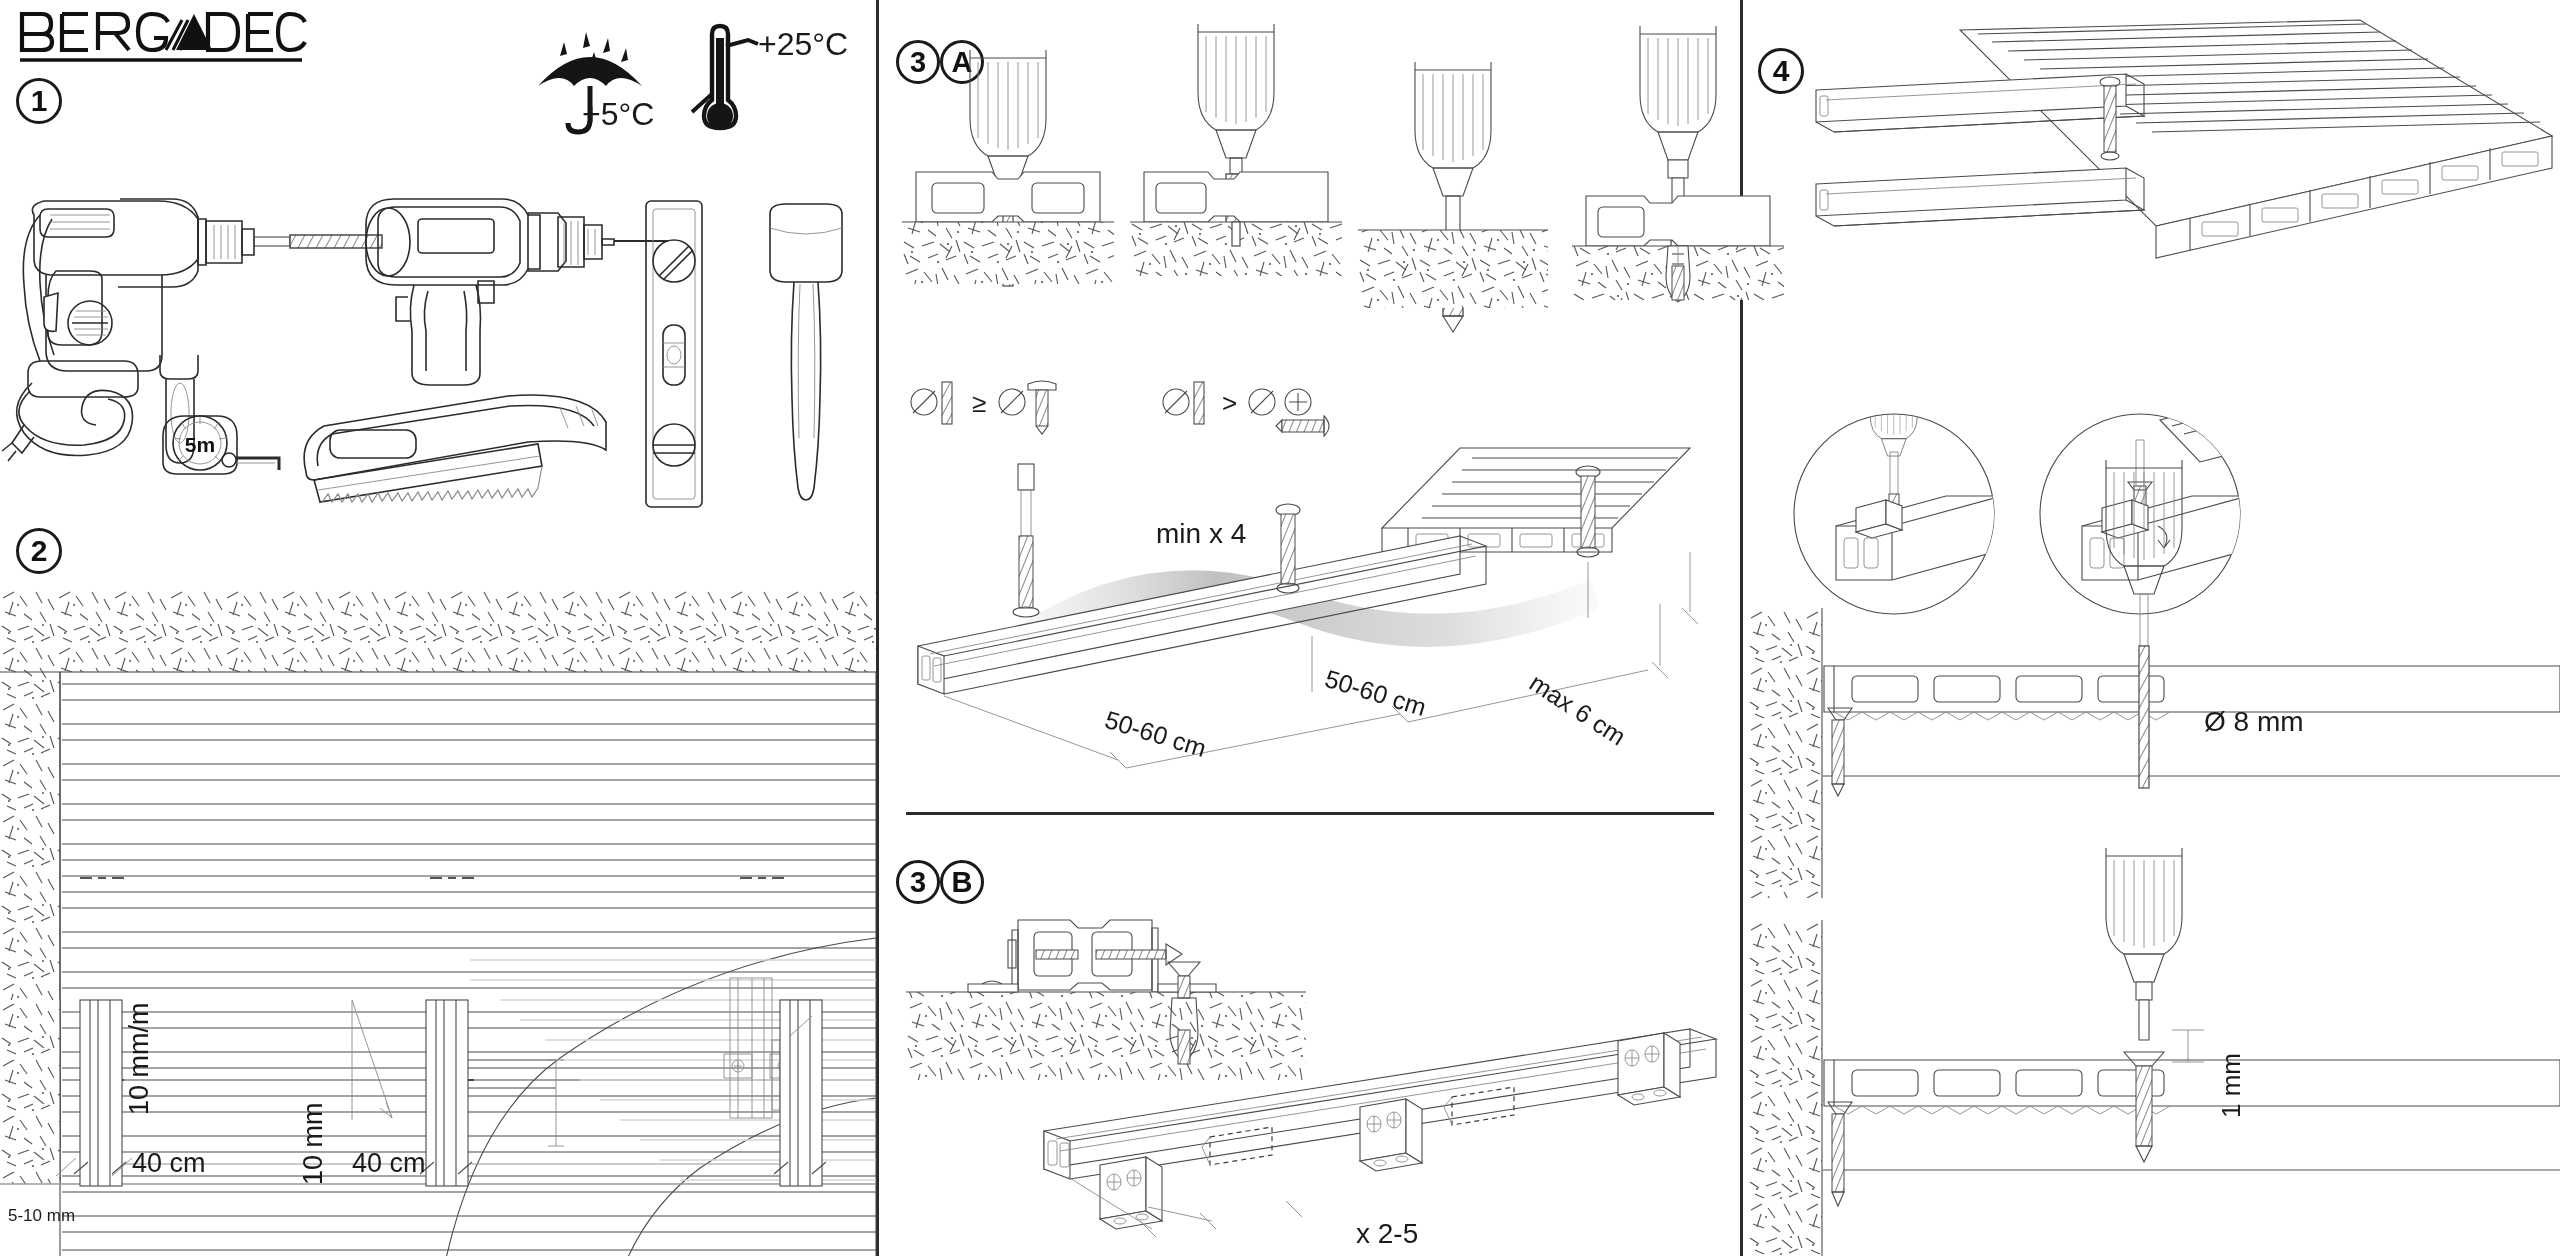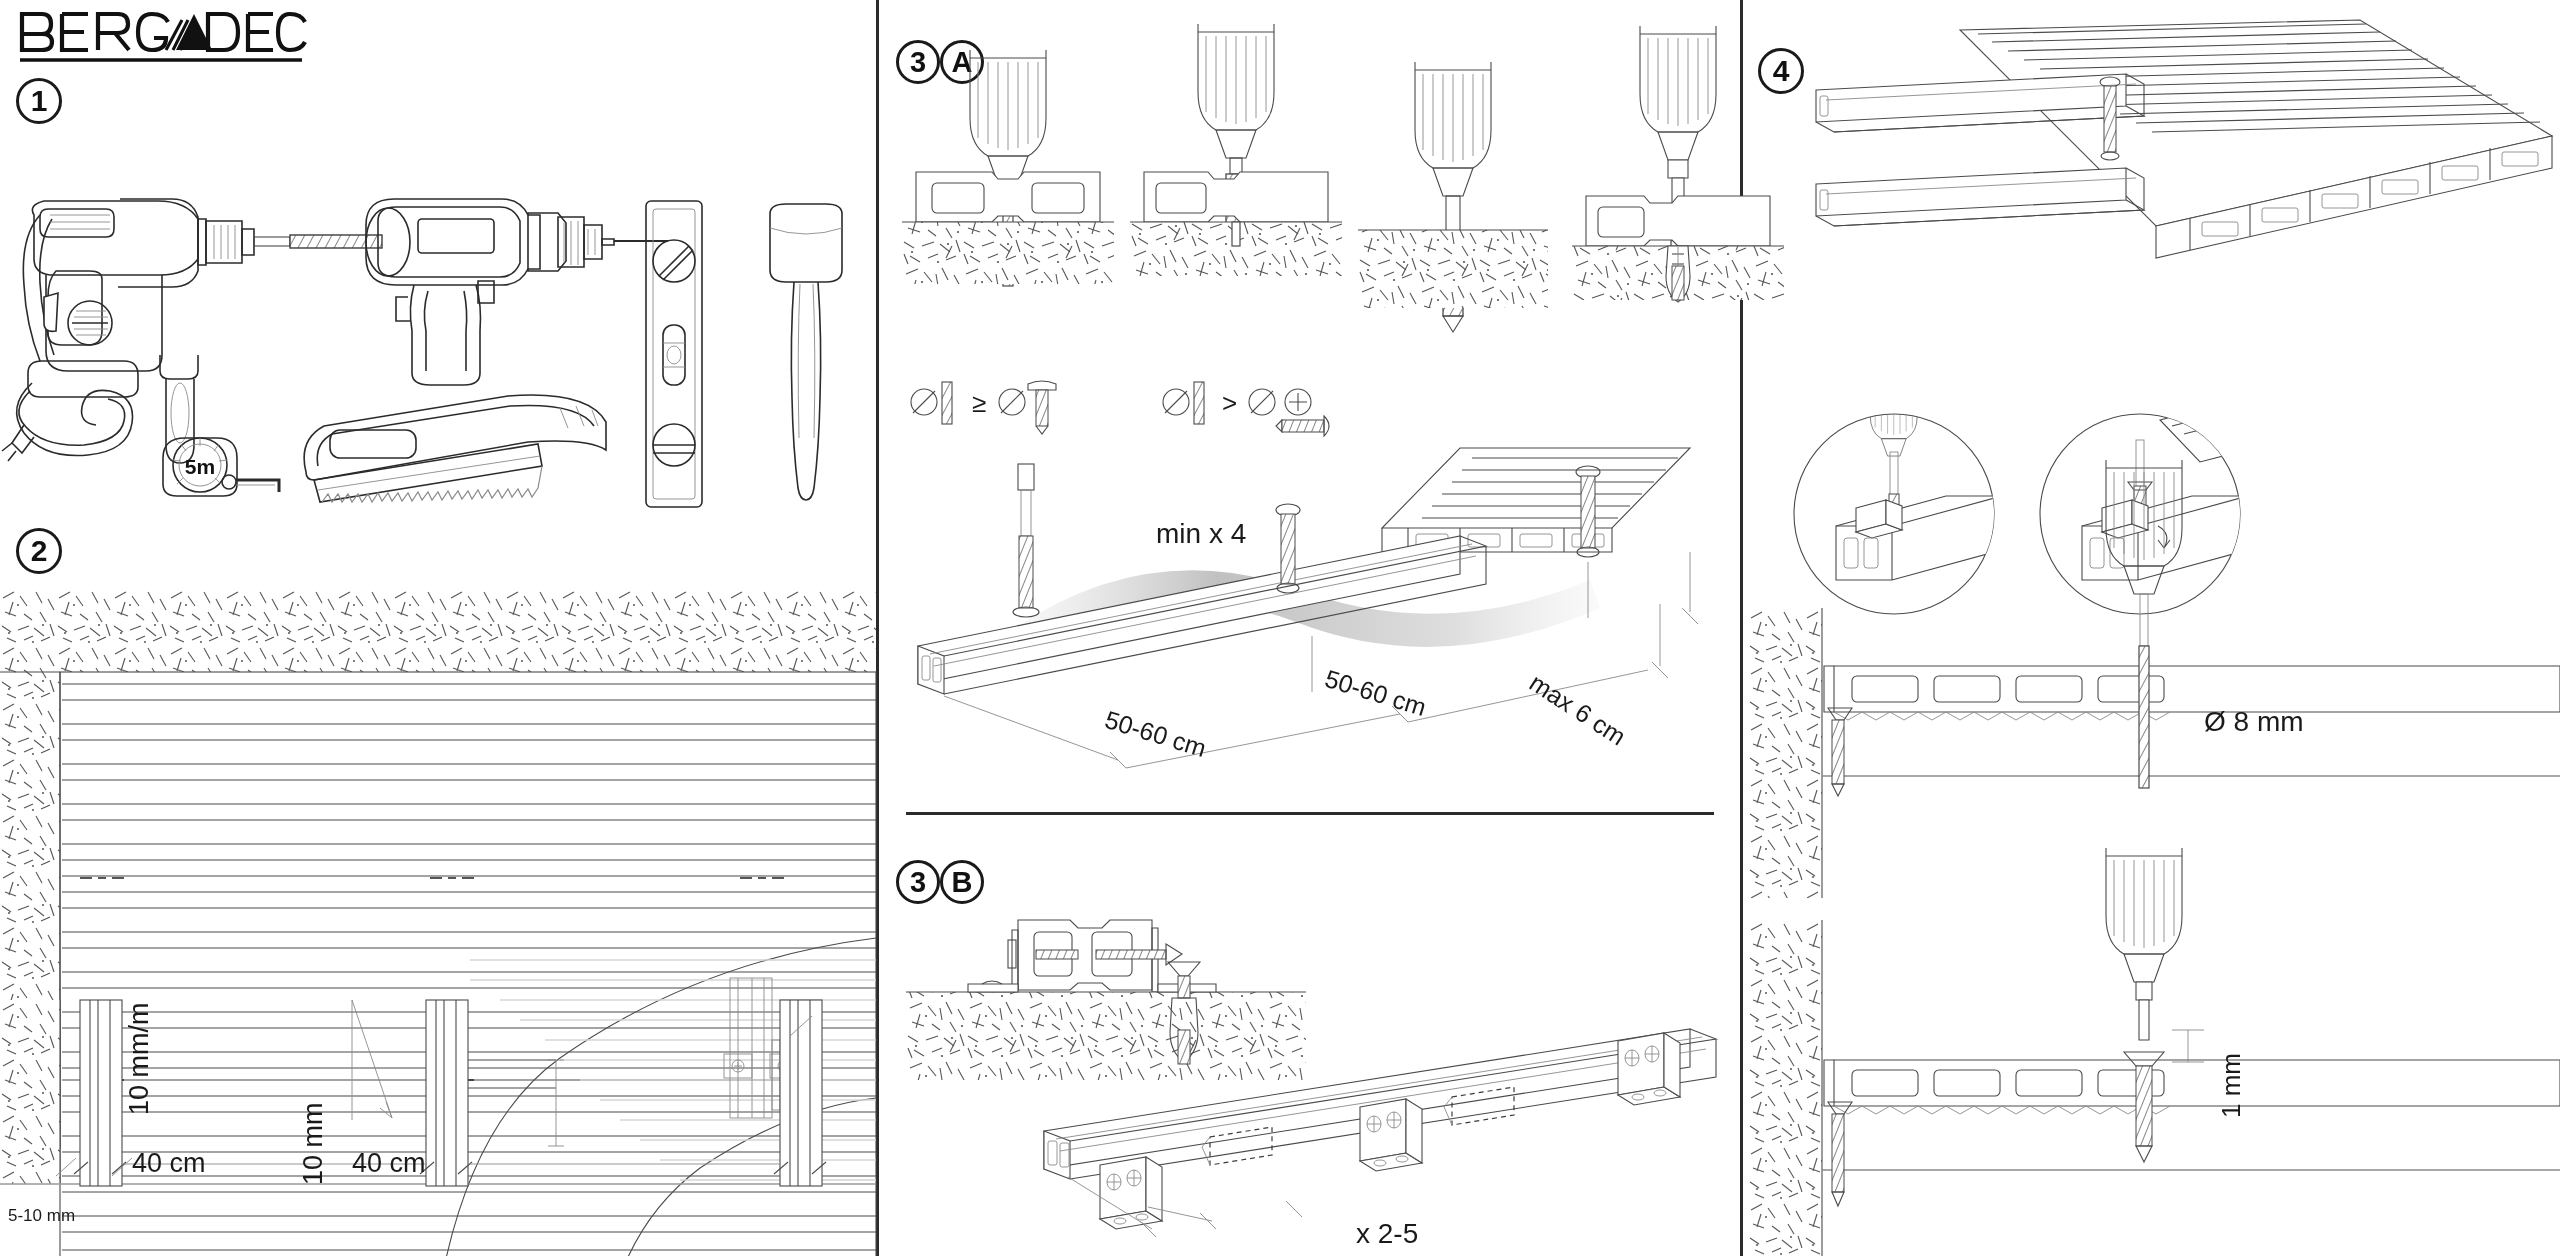--- a/index.html
+++ b/index.html
@@ -193,20 +193,49 @@
         <path d="M289 14 Q285 6 274 6 Q262 6 262 24 Q262 42 274 42 Q285 42 289 34"></path>
       </g>
       <path d="M4 52 L286 52" stroke="#111" stroke-width="3.4"></path>
     </svg>
   </div>
 
   <div class="badge" style="left:16px; top:78px;">
     <span>1</span>
   </div>
 
+  <div class="abs" style="left:520px; top:8px;">
+    <svg width="350" height="140" viewBox="0 0 350 140">
+
+      <g>
+        <path d="M18 78 Q70 20 122 78 Q98 62 86 78 Q70 62 54 78 Q42 62 18 78 Z" fill="#151515"></path>
+        <path d="M70 78 L70 112 Q70 124 58 124 Q48 124 48 115" fill="none" stroke="#151515" stroke-width="5"></path>
+        <g fill="#151515">
+          <path d="M44 34 L40 48 L47 46 Z"></path>
+          <path d="M66 24 L63 40 L70 38 Z"></path>
+          <path d="M88 30 L83 45 L90 43 Z"></path>
+          <path d="M106 40 L101 54 L108 52 Z"></path>
+          <path d="M74 44 L70 56 L77 54 Z"></path>
+        </g>
+      </g>
+
+      <g>
+        <path d="M192 26 Q192 18 200 18 Q208 18 208 26 L208 92 Q216 98 216 108 Q216 120 200 120
+                 Q184 120 184 108 Q184 98 192 92 Z" fill="none" stroke="#151515" stroke-width="4.4"></path>
+        <circle cx="200" cy="108" r="13" fill="#151515"></circle>
+        <rect x="196" y="30" width="8" height="70" fill="#151515"></rect>
+
+        <path d="M206 38 L228 32 L238 36" fill="none" stroke="#151515" stroke-width="4"></path>
+
+        <path d="M192 86 L172 104" fill="none" stroke="#151515" stroke-width="4"></path>
+      </g>
+    </svg>
+    <div class="lbl big" style="left:238px; top:18px; font-size:32px;">+25°C</div>
+    <div class="lbl big" style="left:62px; top:88px; font-size:32px;">+5°C</div>
+  </div>
 
   <div class="abs" style="left:10px; top:175px;">
     <svg width="330" height="330" viewBox="0 0 330 330">
       <g class="ink">
 
         <path d="M24 40 Q18 30 34 26 L148 26 Q176 26 188 44 L188 84 Q176 100 150 100 L40 100 Q24 98 24 84 Z"></path>
         <path d="M110 24 L162 24 Q182 24 188 42 L188 96 Q182 112 162 112 L108 112"></path>
 
         <path d="M36 100 L36 176 Q36 196 58 196 L136 196 Q152 196 152 180 L152 100"></path>
 
@@ -256,21 +285,21 @@
 
       <g class="ink">
         <path d="M22 208 Q-4 232 14 258 Q34 284 78 280 Q118 276 122 248 Q126 222 100 216 Q76 212 72 232 Q69 248 86 250"></path>
         <path d="M20 216 Q0 236 16 252 Q34 272 74 270 Q110 266 114 246 Q118 228 98 224"></path>
         <path d="M14 250 L2 268 L12 278 L24 262"></path>
         <path d="M2 268 L-8 276 M6 276 L-2 286"></path>
       </g>
     </svg>
   </div>
 
-  <div class="abs" style="left:155px; top:432px;">
+  <div class="abs" style="left:155px; top:410px;">
     <svg width="150" height="110" viewBox="0 0 150 110">
       <g class="ink">
         <path d="M8 26 Q8 6 30 6 L62 6 Q82 6 82 26 L82 52 Q82 64 68 64 L22 64 Q8 64 8 52 Z"></path>
         <circle cx="45" cy="33" r="27"></circle>
         <circle cx="45" cy="33" r="21" class="ink-hair"></circle>
         <circle cx="74" cy="50" r="7"></circle>
         <path d="M81 48 L124 48 L124 60" stroke-width="3"></path>
         <path d="M81 53 L120 53" class="ink-hair"></path>
       </g>
       <g class="ink-hair">

